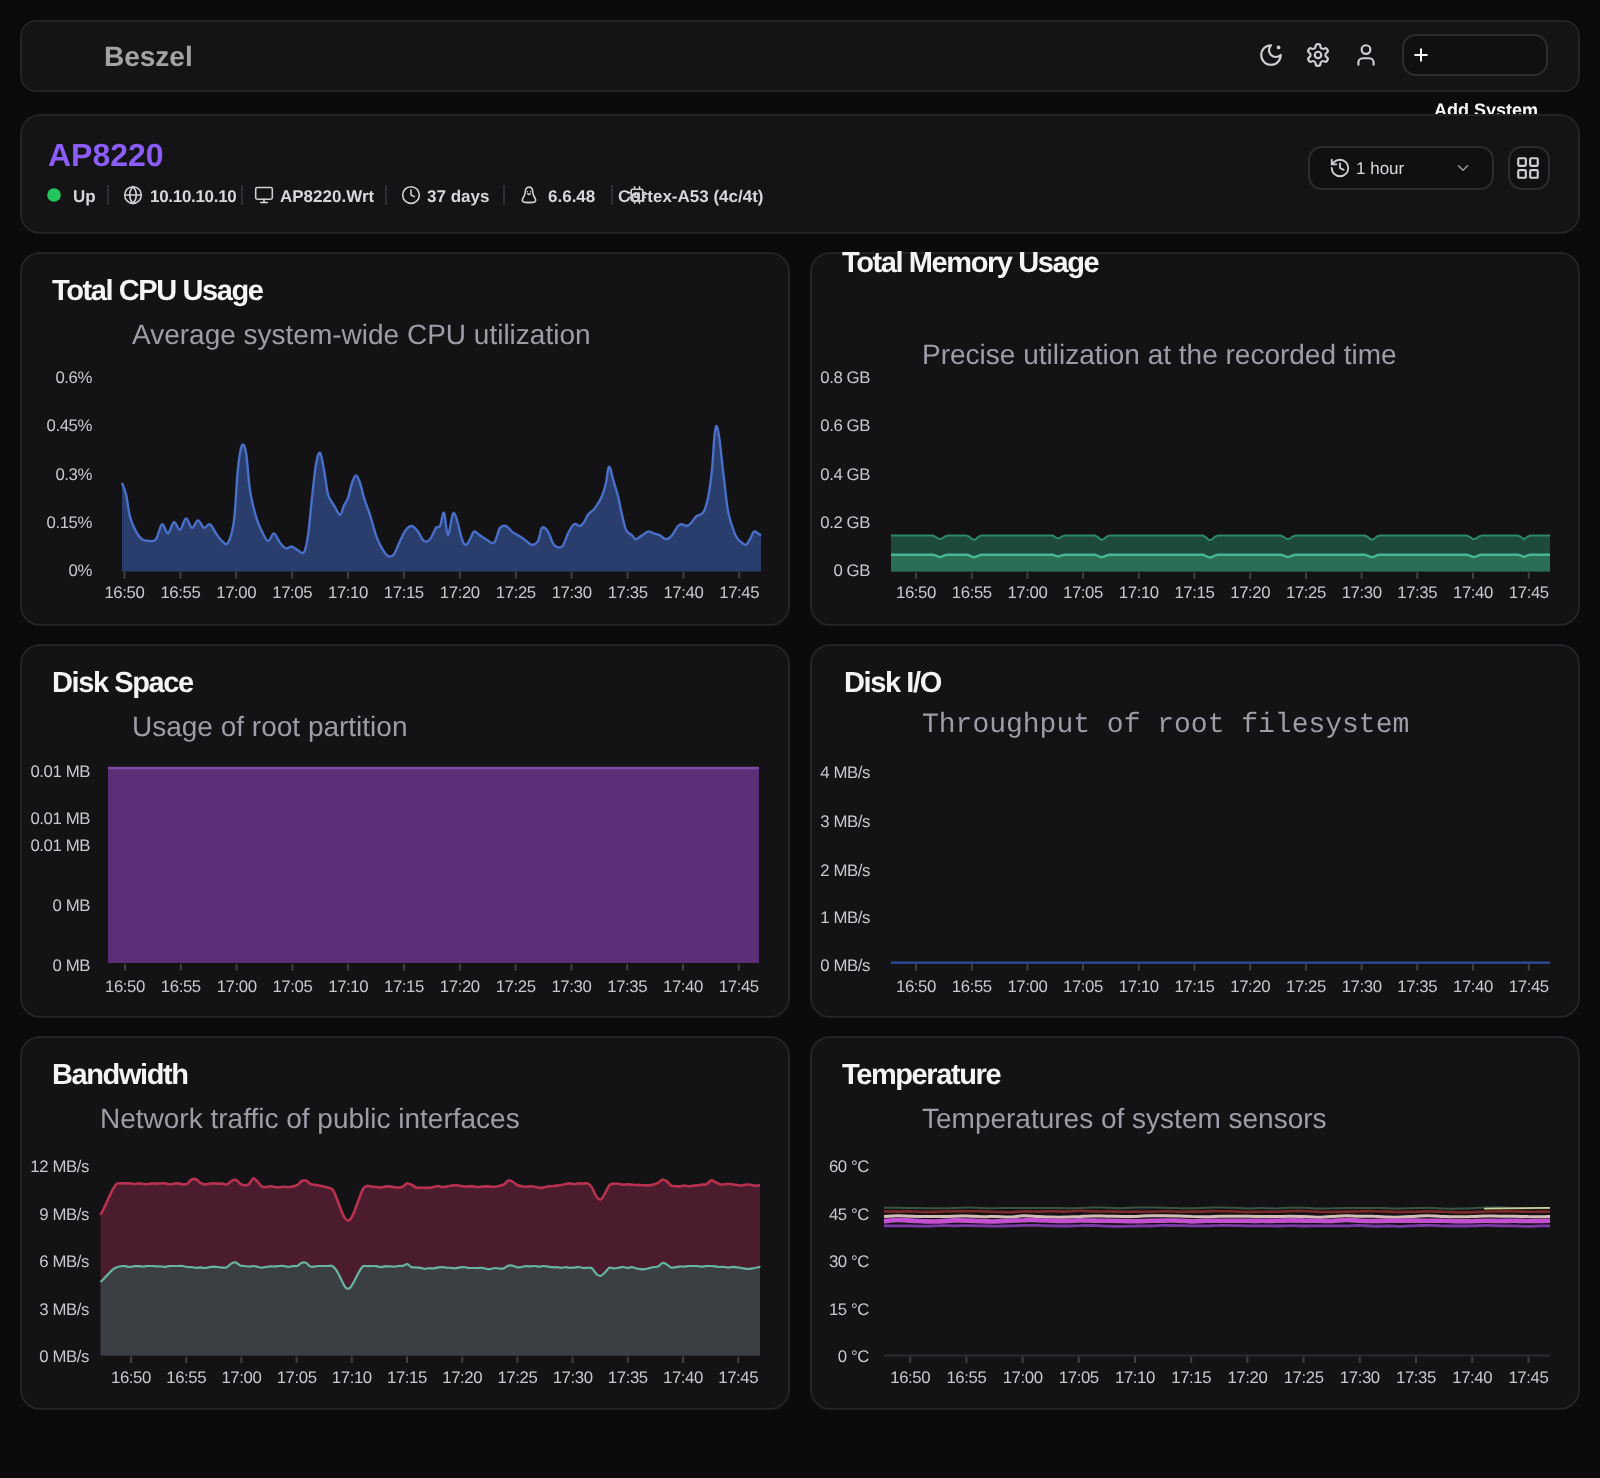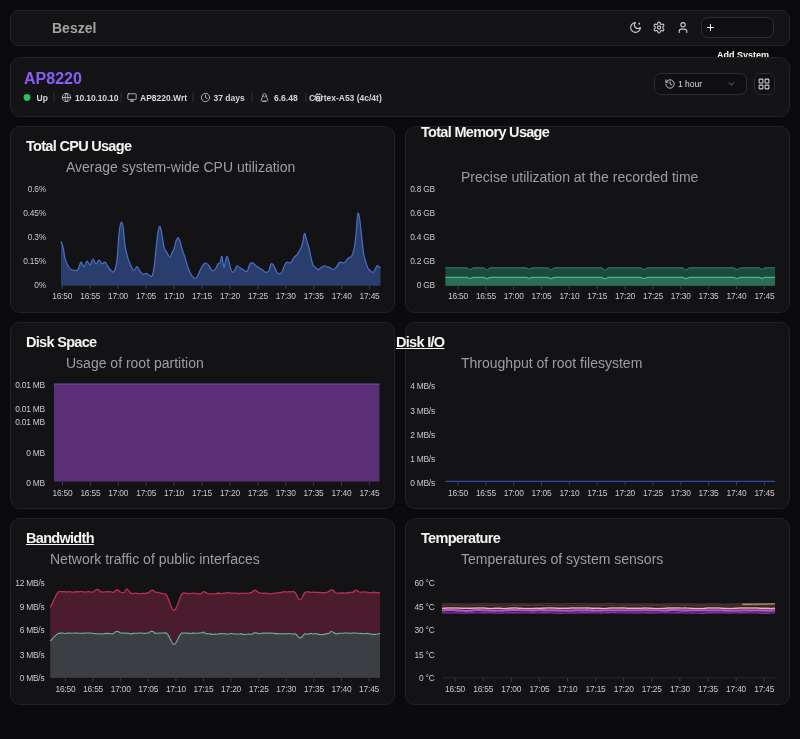--- a/index.html
+++ b/index.html
@@ -41,23 +41,23 @@
 <div class="card" style="left:405px;top:322px;width:385px;height:187px;"></div>
 <div class="card" style="left:10px;top:518px;width:385px;height:187px;"></div>
 <div class="card" style="left:405px;top:518px;width:385px;height:187px;"></div>
 
 <div class="ct" style="left:26px;top:138.2px;">Total CPU Usage</div>
 <div class="cs" style="left:26px;top:159px;">Average system-wide CPU utilization</div>
 <div class="ct" style="left:421px;top:124px;">Total Memory Usage</div>
 <div class="cs" style="left:421px;top:169px;text-align:center;">Precise utilization at the recorded time</div>
 <div class="ct" style="left:26px;top:334.2px;text-align:right;">Disk Space</div>
 <div class="cs" style="left:26px;top:355px;">Usage of root partition</div>
-<div class="ct" style="left:396px;top:334.2px;text-decoration:underline;">Disk I/O</div>
-<div class="cs" style="left:421px;top:355px;">Throughput of root filesystem</div>
-<div class="ct" style="left:26px;top:530.2px;text-decoration:underline;">Bandwidth</div>
+<div class="ct" style="left:422px;top:334.2px;">Disk I/O</div>
+<div class="cs" style="left:421px;top:355px;font-family:Liberation Mono, monospace;">Throughput of root filesystem</div>
+<div class="ct" style="left:26px;top:530.2px;">Bandwidth</div>
 <div class="cs" style="left:10px;top:551px;">Network traffic of public interfaces</div>
 <div class="ct" style="left:421px;top:530.2px;">Temperature</div>
 <div class="cs" style="left:421px;top:551px;">Temperatures of system sensors</div>
 
 <svg class="abs" style="left:0;top:0;" width="800" height="739" viewBox="0 0 800 739">
 <text x="46" y="188.6" text-anchor="end" class="tk" dominant-baseline="central">0.6%</text>
     <text x="46" y="212.5" text-anchor="end" class="tk" dominant-baseline="central">0.45%</text>
     <text x="46" y="236.9" text-anchor="end" class="tk" dominant-baseline="central">0.3%</text>
     <text x="46" y="261.0" text-anchor="end" class="tk" dominant-baseline="central">0.15%</text>
     <text x="46" y="285.2" text-anchor="end" class="tk" dominant-baseline="central">0%</text>

